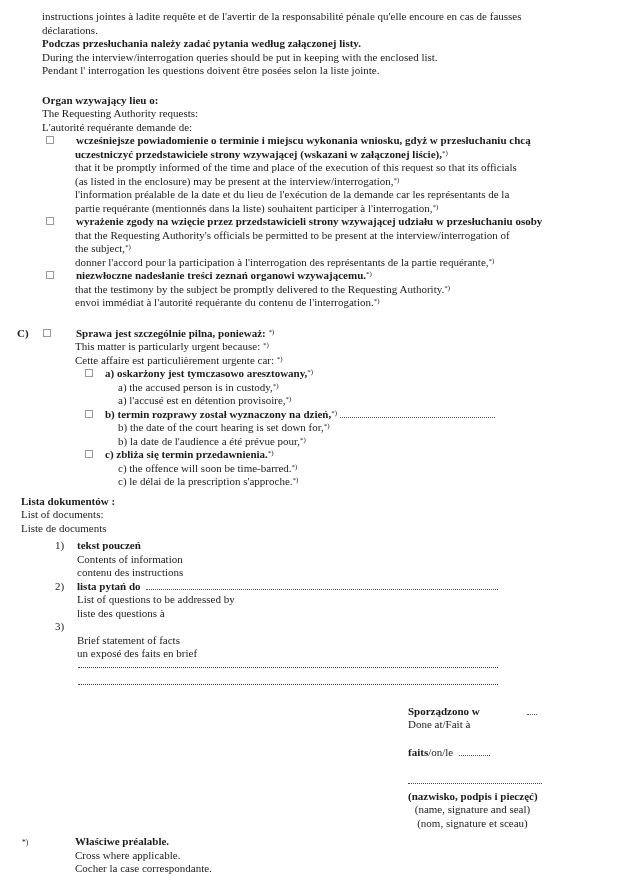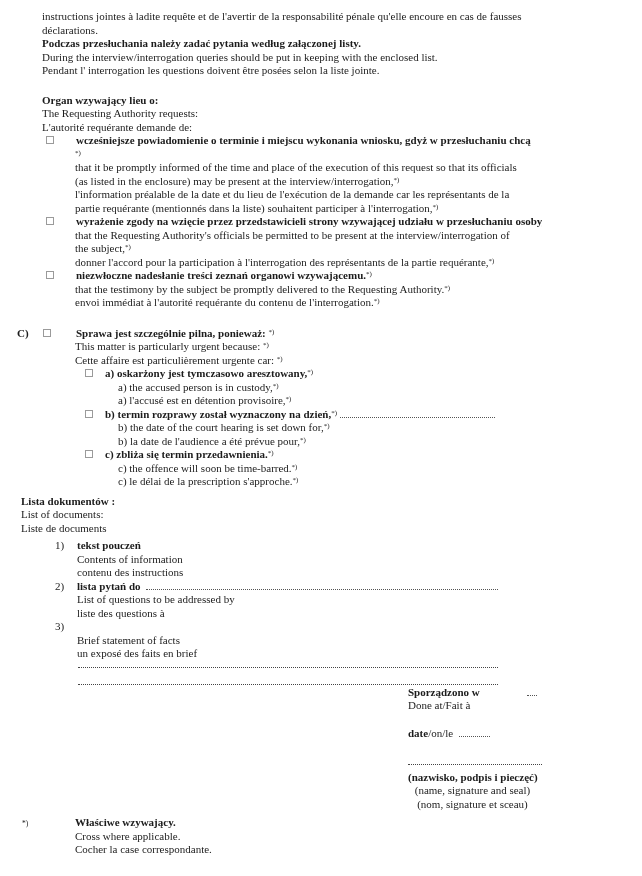--- a/index.html
+++ b/index.html
@@ -45,21 +45,21 @@
     <div class="row m"><span class="rt">instructions jointes à ladite requête et de l'avertir de la responsabilité pénale qu'elle encoure en cas de fausses</span></div>
     <div class="row m"><span class="rt">déclarations.</span></div>
     <div class="row m"><span class="bt">Podczas przesłuchania należy zadać pytania według załączonej listy.</span></div>
     <div class="row m"><span class="rt">During the interview/interrogation queries should be put in keeping with the enclosed list.</span></div>
     <div class="row m"><span class="rt">Pendant l' interrogation les questions doivent être posées selon la liste jointe.</span></div>
     <div class="blank" style="height: 16px;"></div>
     <div class="row m"><span class="bt">Organ wzywający lieu o:</span></div>
     <div class="row m"><span class="rt">The Requesting Authority requests:</span></div>
     <div class="row m"><span class="rt">L'autorité requérante demande de:</span></div>
     <div class="row i1cb"><span class="cb"></span><span class="bt">wcześniejsze powiadomienie o terminie i miejscu wykonania wniosku, gdyż w przesłuchaniu chcą</span></div>
-    <div class="row i1"><span class="sp">*)</span></div>
+    <div class="row i1"><span class="bt">uczestniczyć przedstawiciele strony wzywającej (wskazani w załączonej liście),</span><span class="sp">*)</span></div>
     <div class="row i1"><span class="rt">that it be promptly informed of the time and place of the execution of this request so that its officials</span></div>
     <div class="row i1"><span class="rt">(as listed in the enclosure) may be present at the interview/interrogation,</span><span class="sp">*)</span></div>
     <div class="row i1"><span class="rt">l'information préalable de la date et du lieu de l'exécution de la demande car les représentants de la</span></div>
     <div class="row i1"><span class="rt">partie requérante (mentionnés dans la liste) souhaitent participer à l'interrogation,</span><span class="sp">*)</span></div>
     <div class="row i1cb"><span class="cb"></span><span class="bt">wyrażenie zgody na wzięcie przez przedstawicieli strony wzywającej udziału w przesłuchaniu osoby,</span><span class="sp">*)</span></div>
     <div class="row i1"><span class="rt">that the Requesting Authority's officials be permitted to be present at the interview/interrogation of</span></div>
     <div class="row i1"><span class="rt">the subject,</span><span class="sp">*)</span></div>
     <div class="row i1"><span class="rt">donner l'accord pour la participation à l'interrogation des représentants de la partie requérante,</span><span class="sp">*)</span></div>
     <div class="row i1cb"><span class="cb"></span><span class="bt">niezwłoczne nadesłanie treści zeznań organowi wzywającemu.</span><span class="sp">*)</span></div>
     <div class="row i1"><span class="rt">that the testimony by the subject be promptly delivered to the Requesting Authority.</span><span class="sp">*)</span></div>
@@ -84,25 +84,25 @@
     <div class="row n2"><span class="rt">Contents of information</span></div>
     <div class="row n2"><span class="rt">contenu des instructions</span></div>
     <div class="row n" style="padding-right: 44px;"><span class="lbl">2)</span><span class="bt">lista pytań do </span><span class="dots"></span></div>
     <div class="row n2"><span class="rt">List of questions to be addressed by</span></div>
     <div class="row n2"><span class="rt">liste des questions à</span></div>
     <div class="row n"><span class="lbl">3)</span></div>
     <div class="row n2"><span class="rt">Brief statement of facts</span></div>
     <div class="row n2"><span class="rt">un exposé des faits en brief</span></div>
     <div class="row dl" style="margin-top: 6px;"><span class="dots"></span></div>
     <div class="row dl" style="margin-top: 16px;"><span class="dots"></span></div>
-    <div class="row rb" style="margin-top: 1px; gap: 41px;"><span class="bt">Sporządzono w </span><span class="dots"></span></div>
+    <div class="row rb" style="margin-top: 20px; gap: 41px;"><span class="bt">Sporządzono w </span><span class="dots"></span></div>
     <div class="row rb"><span class="rt">Done at/Fait à</span></div>
     <div class="blank" style="height: 14px;"></div>
-    <div class="row rb" style="padding-right: 52px;"><span class="bt">date</span><span class="rt">/on/le </span><span class="dots"></span></div>
+    <div class="row rb" style="padding-right: 52px;"><span class="bt">faits</span><span class="rt">/on/le </span><span class="dots"></span></div>
     <div class="blank" style="height: 17px;"></div>
     <div class="rbc"><span class="dotc"></span></div>
     <div class="rbc"><span class="bt">(nazwisko, podpis i pieczęć)</span></div>
     <div class="rbc"><span class="rt">(name, signature and seal)</span></div>
     <div class="rbc"><span class="rt">(nom, signature et sceau)</span></div>
-    <div class="row fn" style="margin-top: 5px;"><span class="lbl">*)</span><span class="bt">Właściwe wzywający.</span></div>
+    <div class="row fn" style="margin-top: 5px;"><span class="lbl">*)</span><span class="bt">Właściwe préalable.</span></div>
     <div class="row i1"><span class="rt">Cross where applicable.</span></div>
     <div class="row i1"><span class="rt">Cocher la case correspondante.</span></div>
   </div>
 
 </body></html>

